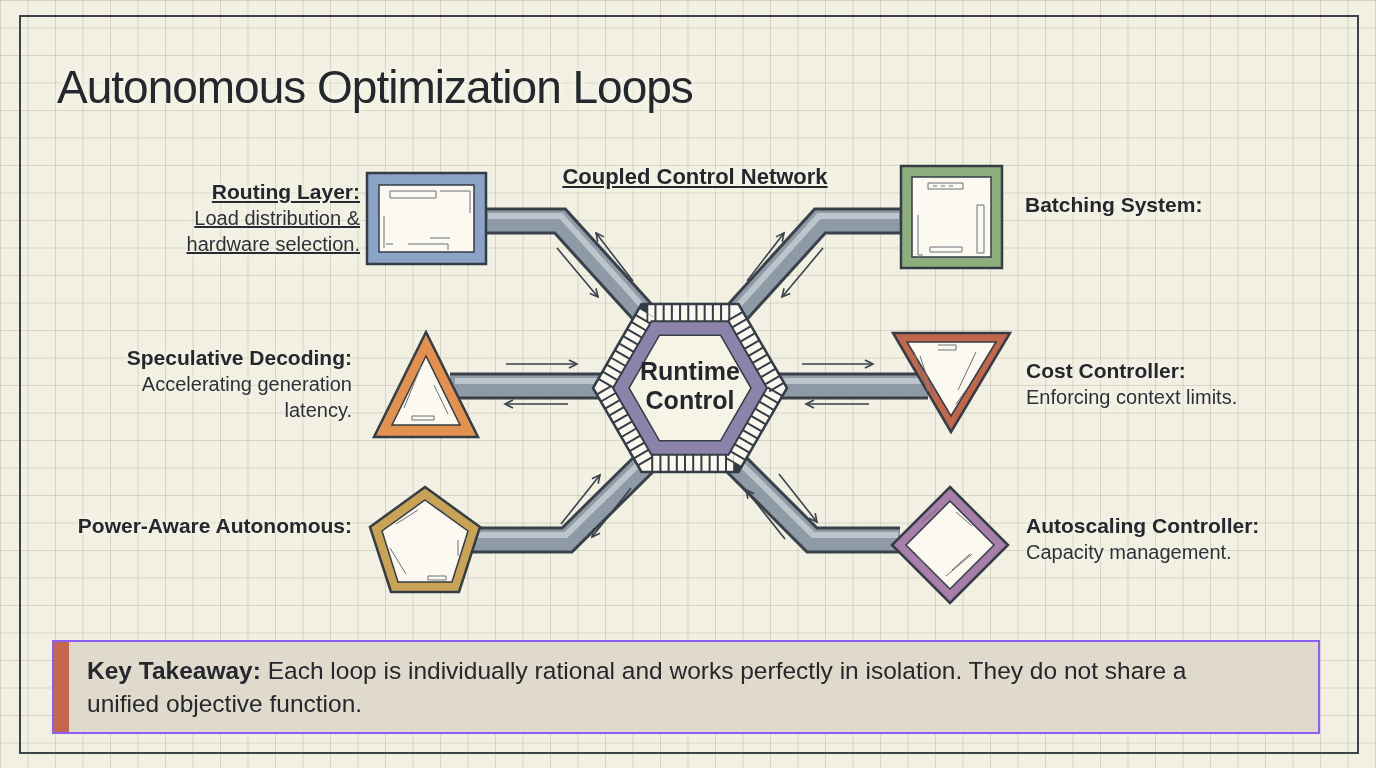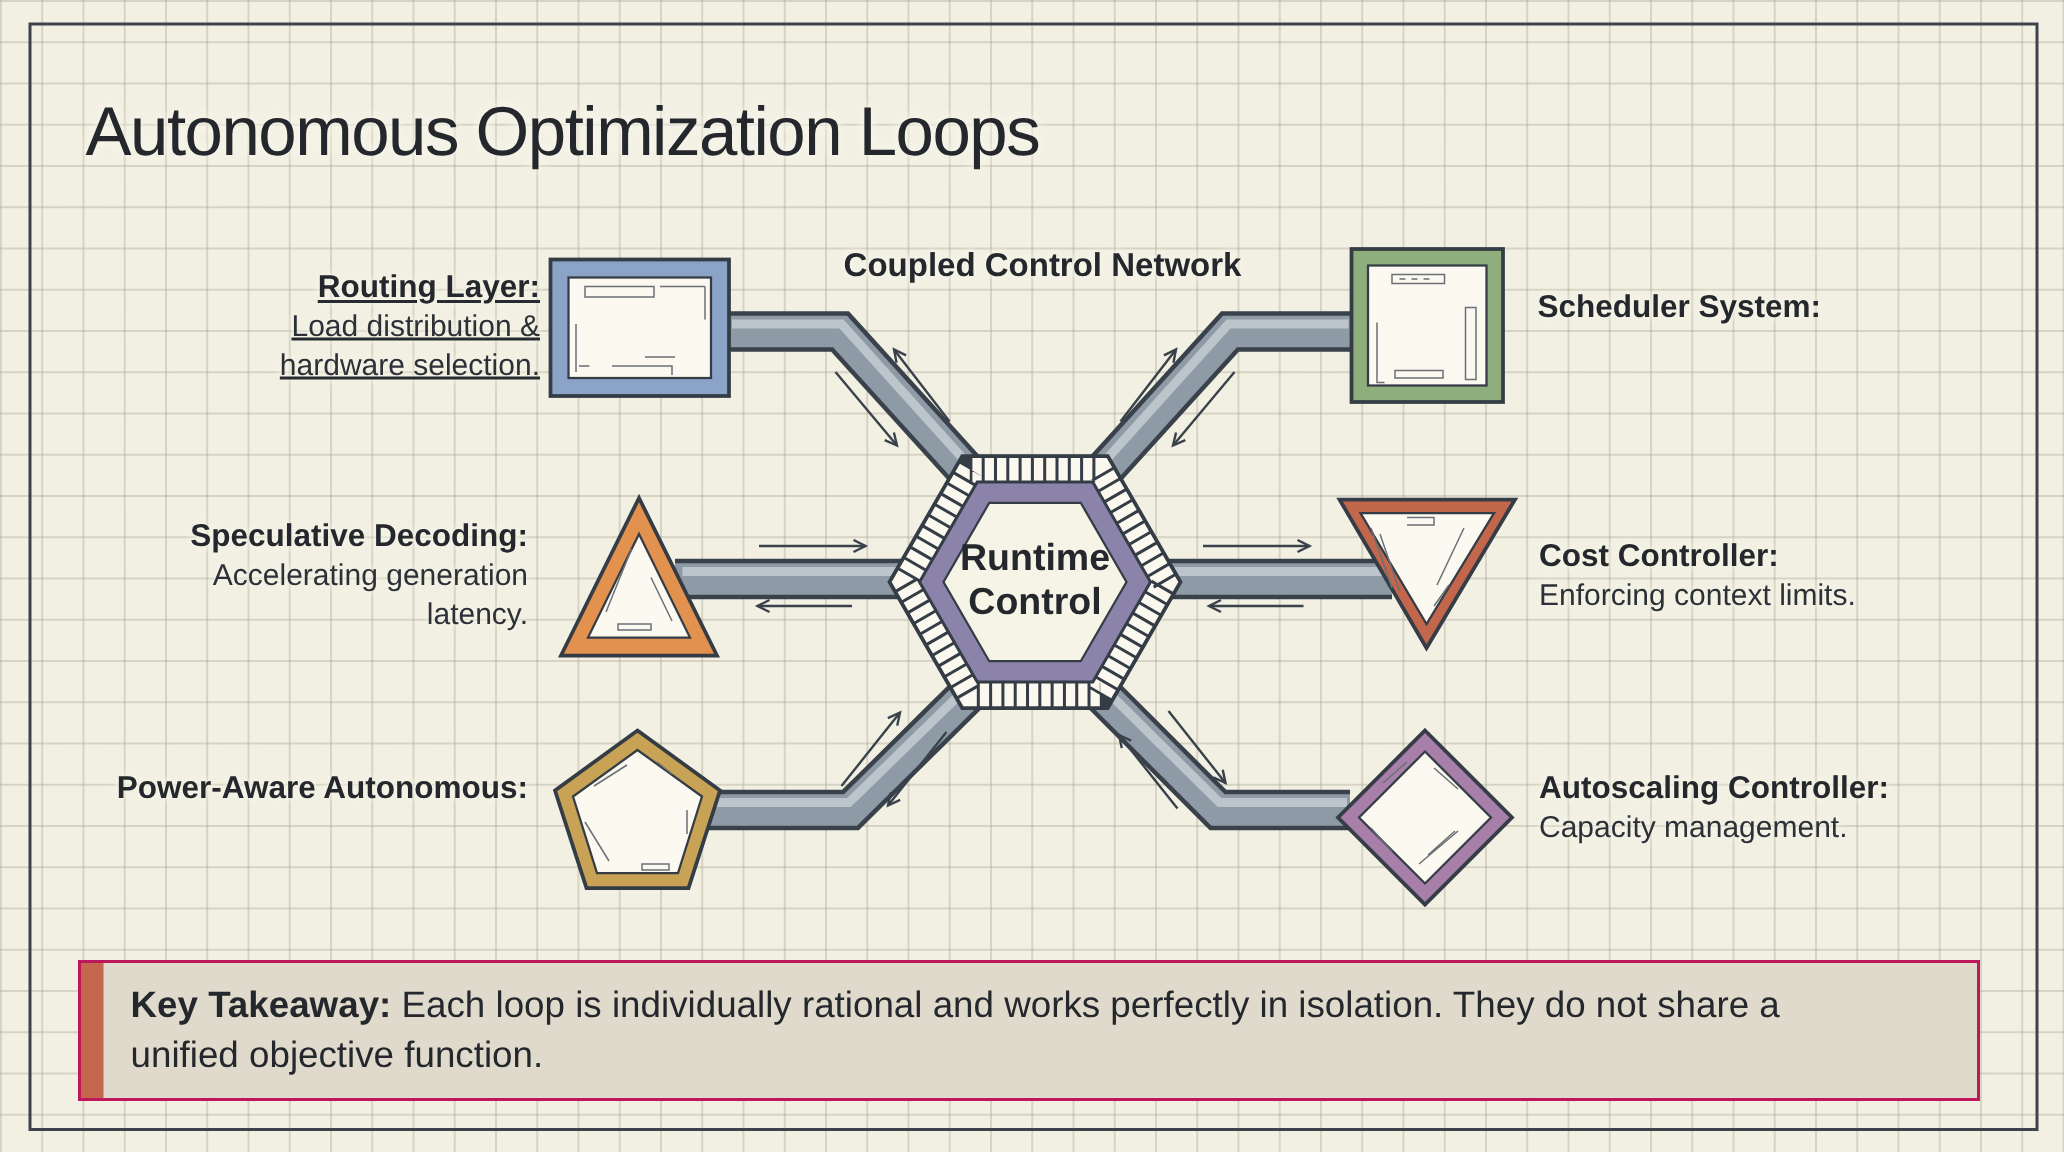--- a/index.html
+++ b/index.html
@@ -22,30 +22,31 @@
   }
   .title{
     position:absolute;left:57px;top:60px;margin:0;
     font-size:46px;font-weight:normal;letter-spacing:-1px;color:#24282d;
     text-shadow:0 0 8px #f7f5ea,0 0 8px #f7f5ea;
   }
   .subtitle{
     position:absolute;left:695px;top:164px;transform:translateX(-50%);
     font-size:22px;font-weight:bold;white-space:nowrap;color:#24282d;
     text-shadow:0 0 6px #f7f5ea,0 0 6px #f7f5ea;
+    text-decoration:underline;
   }
   svg.diagram{position:absolute;left:0;top:0;}
   .node-label{position:absolute;text-shadow:0 0 6px #f5f3e7,0 0 6px #f5f3e7;}
   .node-label .nt{font-size:21px;font-weight:bold;line-height:26px;color:#24282d;}
   .node-label .nd{font-size:20px;line-height:26px;color:#2c3138;}
   .align-r{text-align:right;}
   .align-l{text-align:left;}
   .takeaway{
     position:absolute;left:52px;top:640px;width:1268px;height:94px;
-    background:#dfdacb;border:2px solid #be185d;box-sizing:border-box;
+    background:#dfdacb;border:2px solid #8b5cf6;box-sizing:border-box;
   }
   .takeaway .bar{
     position:absolute;left:0;top:0;bottom:0;width:15px;background:#c4674e;
   }
   .takeaway p{
     margin:0;position:absolute;left:33px;top:12px;max-width:1145px;
     font-size:24.5px;line-height:33px;color:#24282d;
   }
   .tk-label{font-weight:bold;}
 </style>
@@ -172,21 +173,21 @@
   </g>
 </svg>
 
 <div class="node-label align-r" style="right:1016px;top:179px;text-decoration:underline;">
   <div class="nt">Routing Layer:</div>
   <div class="nd">Load distribution &amp;</div>
   <div class="nd">hardware selection.</div>
 </div>
 
 <div class="node-label align-l" style="left:1025px;top:192px;">
-  <div class="nt">Scheduler System:</div>
+  <div class="nt">Batching System:</div>
 </div>
 
 <div class="node-label align-r" style="right:1024px;top:345px;">
   <div class="nt">Speculative Decoding:</div>
   <div class="nd">Accelerating generation</div>
   <div class="nd">latency.</div>
 </div>
 
 <div class="node-label align-l" style="left:1026px;top:358px;">
   <div class="nt">Cost Controller:</div>

